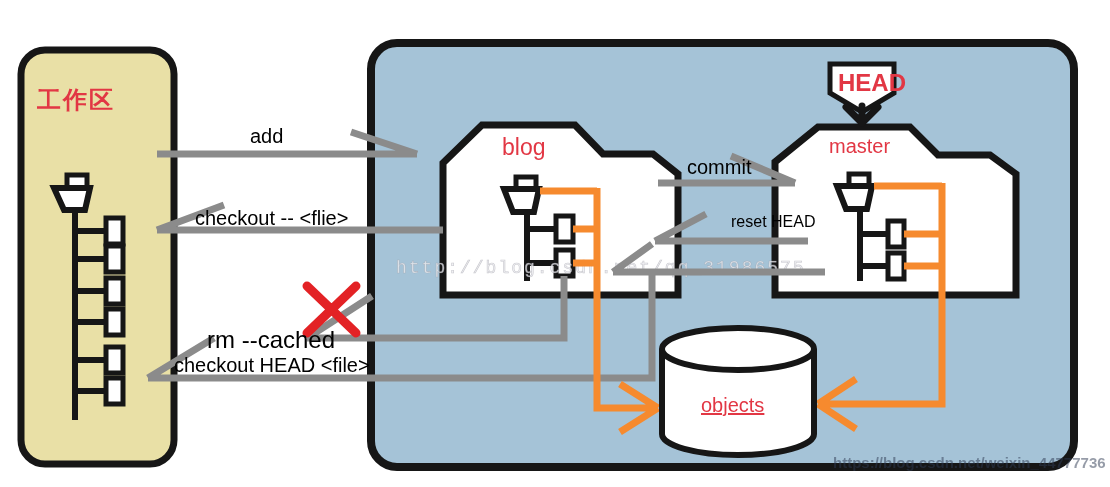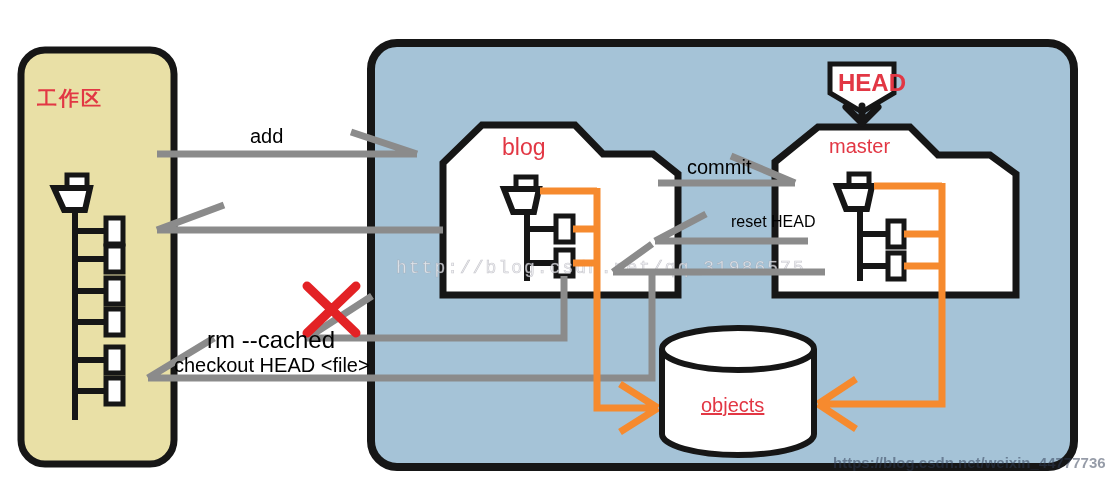--- a/index.html
+++ b/index.html
@@ -103,33 +103,34 @@
     <g>
       <ellipse cx="738" cy="434" rx="76" ry="21" fill="#ffffff" stroke="#161616" stroke-width="6"></ellipse>
       <rect x="662" y="349" width="152" height="85" fill="#ffffff"></rect>
       <path d="M662,349 L662,434 M814,349 L814,434" fill="none" stroke="#161616" stroke-width="6"></path>
       <ellipse cx="738" cy="349" rx="76" ry="21" fill="#ffffff" stroke="#161616" stroke-width="6"></ellipse>
     </g>
 
     <text x="833" y="468" font-size="15" font-weight="bold" fill="#2e3a52" fill-opacity="0.5" font-family="Liberation Sans, sans-serif">https://blog.csdn.net/weixin_44777736</text>
   </svg>
 
-  <span class="lbl red title-cn" style="left:37px;top:88px;font-size:20px;">工作区</span>
+  <span class="lbl red title-cn" style="left:37px;top:88px;font-size:24px;">工作区</span>
 
 
   <span class="lbl red" style="left:502px;top:136px;font-size:23px;">blog</span>
 
   <span class="lbl red" style="left:829px;top:136px;font-size:20px;">master</span>
 
   <span class="lbl red" style="left:838px;top:71px;font-size:24px;font-weight:bold;">HEAD</span>
 
   <span class="lbl red" style="left:701px;top:395px;font-size:20px;text-decoration:underline;">objects</span>
 
   <span class="lbl green" style="left:250px;top:126px;font-size:20px;">add</span>
 
+  <span class="lbl green" style="left:195px;top:208px;font-size:20px;">checkout -- &lt;flie&gt;</span>
 
   <span class="lbl green" style="left:687px;top:157px;font-size:20px;">commit</span>
 
   <span class="lbl green" style="left:684px;top:214px;font-size:16px;margin-left:47px;">reset HEAD</span>
 
   <span class="lbl green" style="left:207px;top:300px;font-size:24px;margin-top:28px;">rm --cached</span>
 
   <span class="lbl green" style="left:174px;top:355px;font-size:20px;">checkout HEAD &lt;file&gt;</span>
 </div>
 

